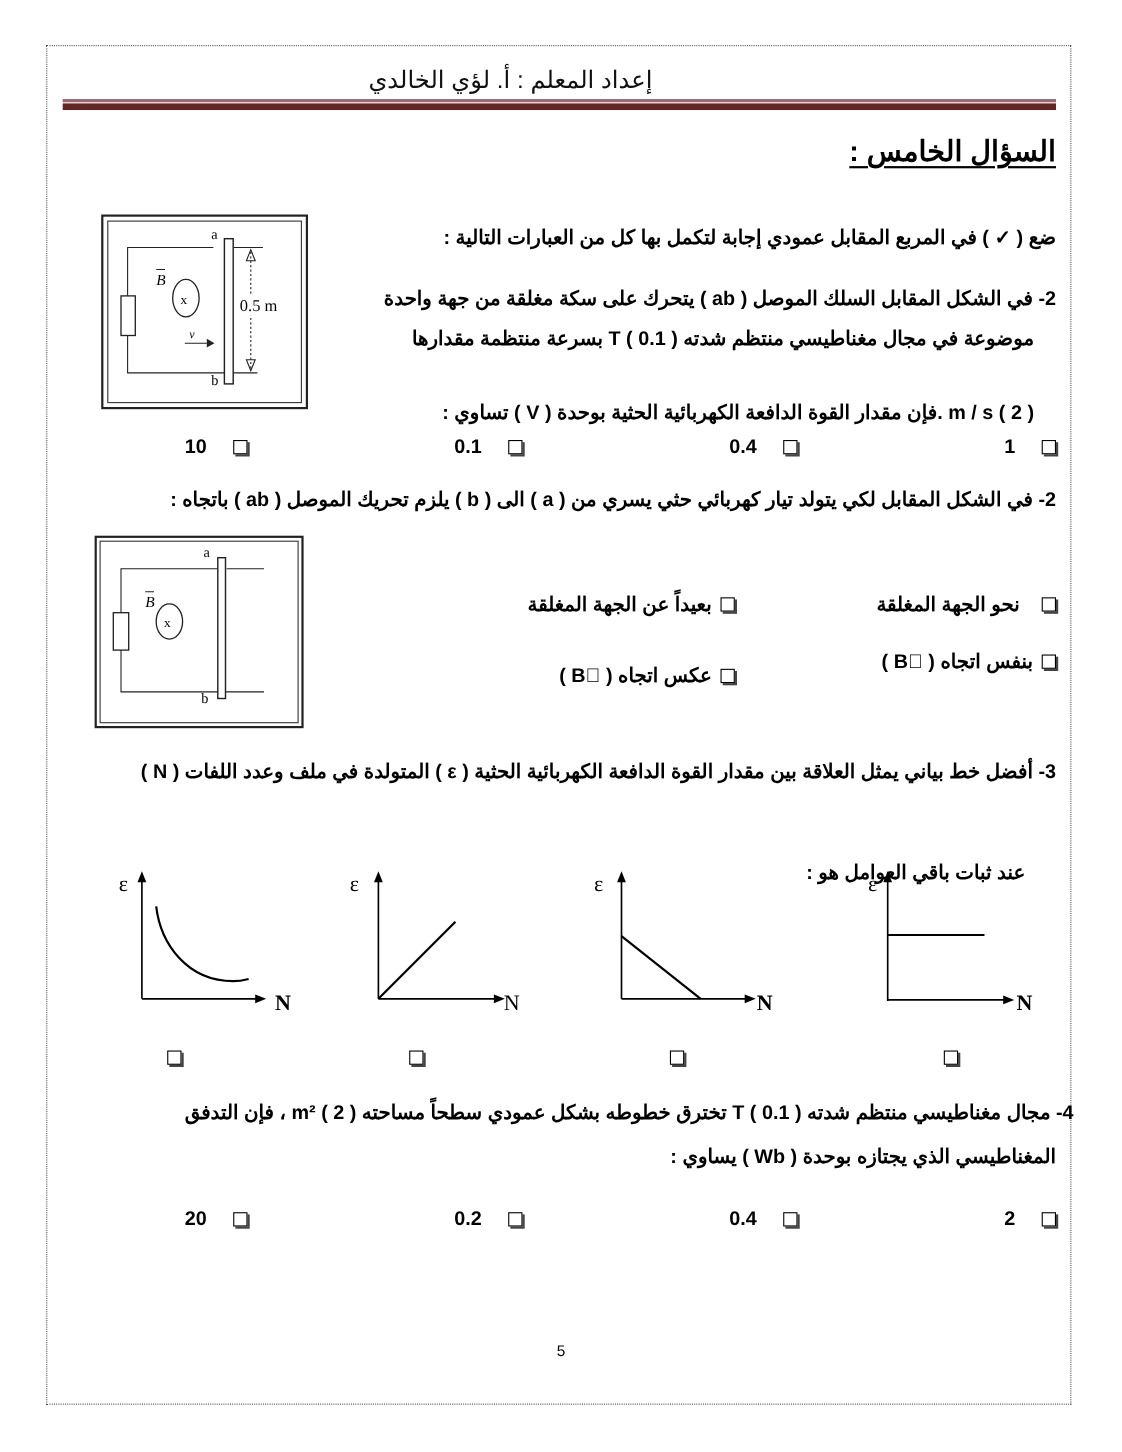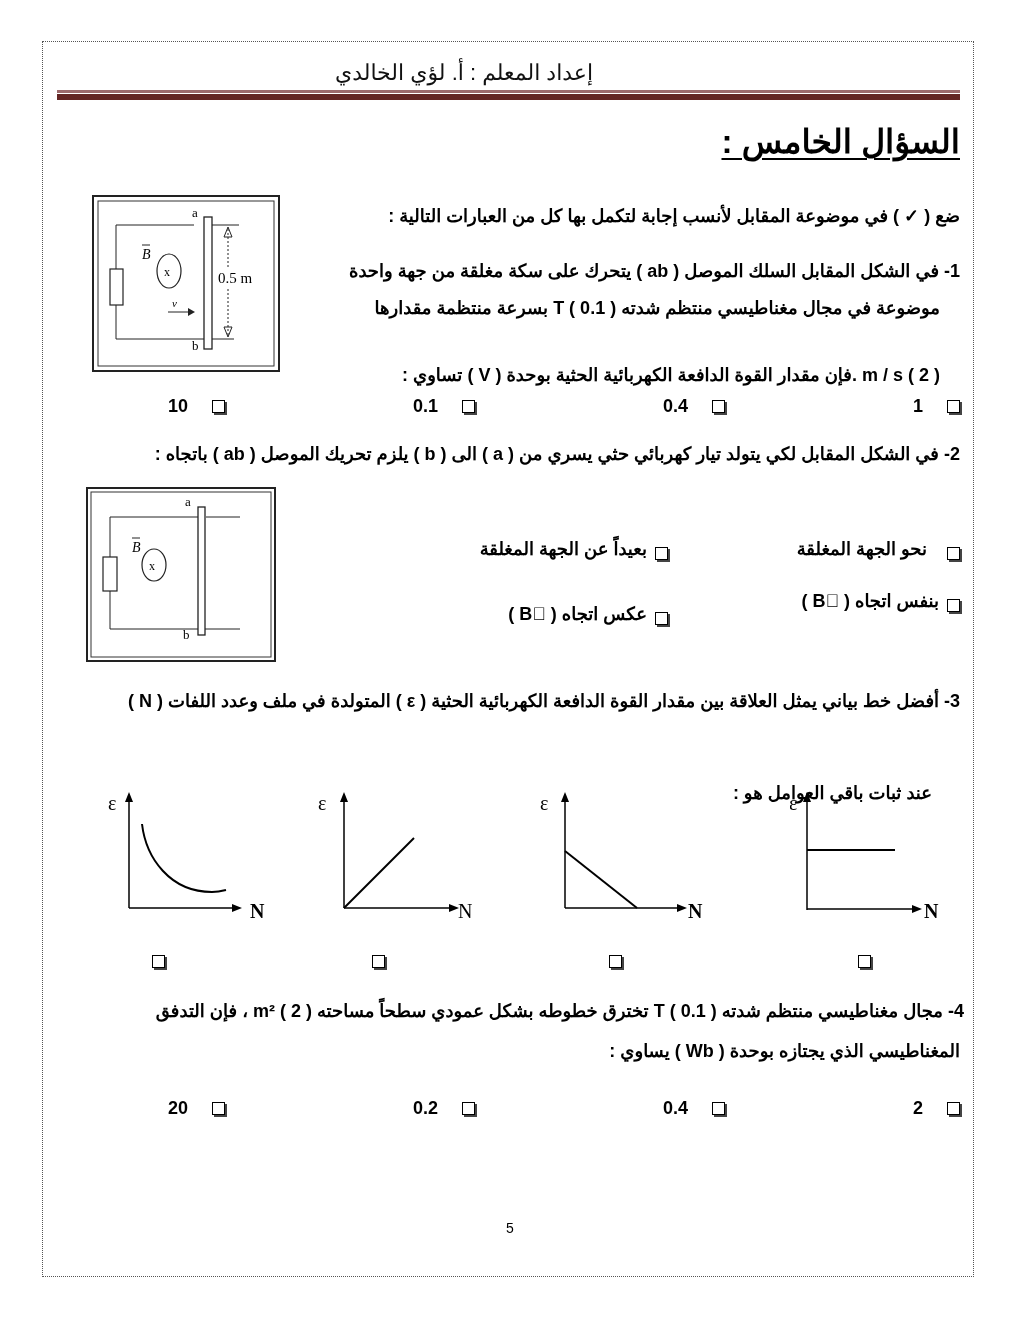--- a/index.html
+++ b/index.html
@@ -6,49 +6,49 @@
   body { width:1020px; height:1320px; position:relative; overflow:hidden;
          font-family:"DejaVu Sans", sans-serif; color:#000; }
   .page-border { position:absolute; left:42px; top:41px; width:932px; height:1236px;
          border:1px dotted #555; box-sizing:border-box; }
   .abs { position:absolute; }
   .header-title { left:0; width:928px; top:60px; text-align:center; direction:rtl;
          font-family:"Liberation Sans", sans-serif; font-size:22px; color:#111; }
   .rule-thin { left:57px; top:90px; width:903px; height:3px; background:#9c6a6c; }
   .rule-thick { left:57px; top:94px; width:903px; height:6px; background:#632523; }
   .section-title { right:60px; top:122px; font-family:"Liberation Sans", sans-serif;
-         font-weight:bold; font-size:33px; text-decoration:underline; direction:rtl;
+         font-weight:bold; font-size:26px; text-decoration:underline; direction:rtl;
          text-decoration-thickness:2px; text-underline-offset:5px; }
   .q-text { font-family:"Liberation Sans", sans-serif; font-weight:bold; font-size:18px;
          direction:rtl; text-align:right; white-space:nowrap; }
   .opt { font-family:"Liberation Sans", sans-serif; font-weight:bold; font-size:18px;
          display:flex; align-items:center; gap:24px; direction:ltr; white-space:nowrap; }
   .opt-rtl { font-family:"Liberation Sans", sans-serif; font-weight:bold; font-size:18px;
-         display:flex; align-items:flex-end; gap:8px; direction:rtl; white-space:nowrap; }
+         display:flex; align-items:center; gap:8px; direction:rtl; white-space:nowrap; }
   .cbox { display:inline-block; width:13px; height:13px; border:1.5px solid #000;
          box-shadow:2px 2px 0 #444; background:#fff; box-sizing:border-box; cursor:pointer; }
   .figure { border:2px solid #222; background:#fff; box-sizing:border-box; }
   .page-num { left:0; width:1020px; top:1220px; text-align:center;
          font-family:"Liberation Sans", sans-serif; font-size:14px; }
   .graph svg text { font-family:"Liberation Serif", serif; }
 </style>
 </head>
 <body>
 
 <div class="page-border"></div>
 
 <div class="abs header-title">إعداد المعلم : أ. لؤي الخالدي</div>
 <div class="abs rule-thin"></div>
 <div class="abs rule-thick"></div>
 
 <div class="abs section-title">السؤال الخامس :</div>
 
-<div class="abs q-text" style="right:60px; top:205px;">ضع ( ✓ ) في موضوعة المقابل لأنسب إجابة لتكمل بها كل من العبارات التالية :</div>
-
-<div class="abs q-text" style="right:60px; top:260px;">1- في الشكل المقابل السلك الموصل ( ab ) يتحرك على سكة مغلقة من جهة واحدة</div>
+<div class="abs q-text" style="right:60px; top:205px;">ضع ( ✓ ) في المربع المقابل عمودي إجابة لتكمل بها كل من العبارات التالية :</div>
+
+<div class="abs q-text" style="right:60px; top:260px;">2- في الشكل المقابل السلك الموصل ( ab ) يتحرك على سكة مغلقة من جهة واحدة</div>
 <div class="abs q-text" style="right:80px; top:297px;">موضوعة في مجال مغناطيسي  منتظم شدته  T ( 0.1 ) بسرعة منتظمة مقدارها</div>
 <div class="abs q-text" style="right:80px; top:336px;margin-top:28px;">m / s ( 2 ) .فإن مقدار القوة الدافعة الكهربائية الحثية بوحدة ( V ) تساوي :</div>
 
 <div class="abs figure" style="left:92px; top:195px; width:188px; height:177px;">
   <svg width="184" height="173" viewBox="0 0 184 173">
     <rect x="4" y="4" width="176" height="165" fill="none" stroke="#333" stroke-width="1"></rect>
     <path d="M100 28 H22 V72" fill="none" stroke="#222" stroke-width="1"></path>
     <rect x="16" y="72" width="13" height="36" fill="#fff" stroke="#222" stroke-width="1.2"></rect>
     <path d="M22 108 V142 H140" fill="none" stroke="#222" stroke-width="1"></path>
     <path d="M118 28 H145" fill="none" stroke="#222" stroke-width="1"></path>
@@ -171,21 +171,21 @@
     <polygon points="25,14 29,4 33,14" fill="#000"></polygon>
     <line x1="29" y1="120" x2="135" y2="120" stroke="#000" stroke-width="1.5"></line>
     <polygon points="132,116 142,120 132,124" fill="#000"></polygon>
     <path d="M42 36 C46 70 70 104 112 104 C118 104 122 103 126 102" fill="none" stroke="#000" stroke-width="2"></path>
     <text x="8" y="22" font-size="20">ε</text>
     <text x="150" y="130" font-size="20" font-weight="bold">N</text>
   </svg>
 </div>
 <div class="cbox abs" style="left:152px; top:955px;"></div>
 
-<div class="abs q-text" style="right:56px; top:1000px;">4- مجال مغناطيسي  منتظم شدته  T ( 0.1 ) تخترق خطوطه بشكل عمودي سطحاً مساحته m² ( 2 ) ، فإن التدفق</div>
+<div class="abs q-text" style="right:44px; top:1000px;">4- مجال مغناطيسي  منتظم شدته  T ( 0.1 ) تخترق خطوطه بشكل عمودي سطحاً مساحته m² ( 2 ) ، فإن التدفق</div>
 <div class="abs q-text" style="right:60px; top:1040px;">المغناطيسي الذي يجتازه بوحدة ( Wb  ) يساوي :</div>
 
 <div class="abs opt" style="left:913px; top:1098px;">
   <span>2</span>
   <span class="cbox"></span>
 </div>
 <div class="abs opt" style="left:663px; top:1098px;">
   <span>0.4</span>
   <span class="cbox"></span>
 </div>

